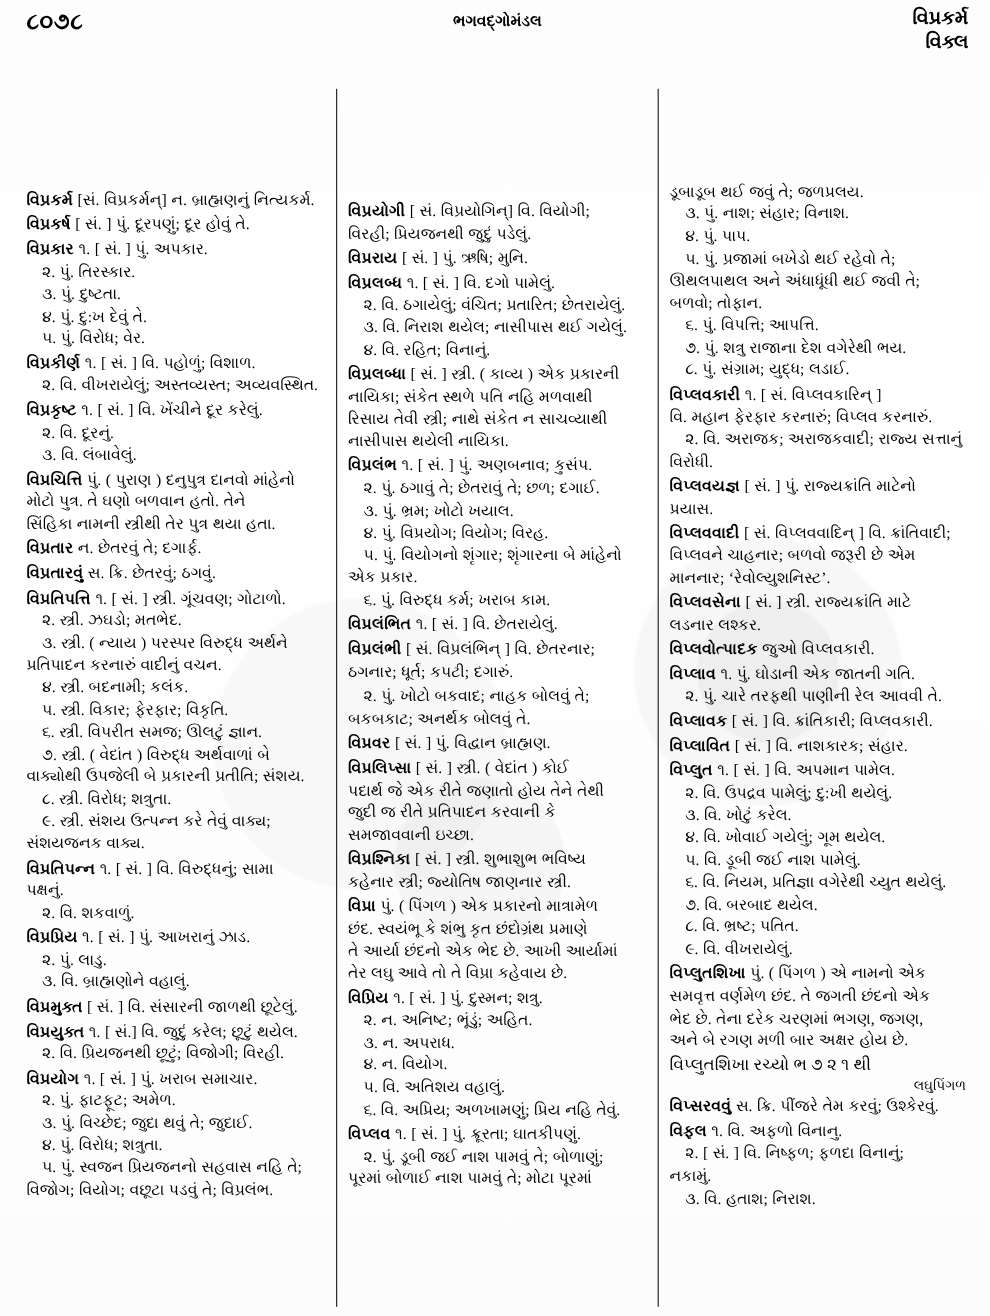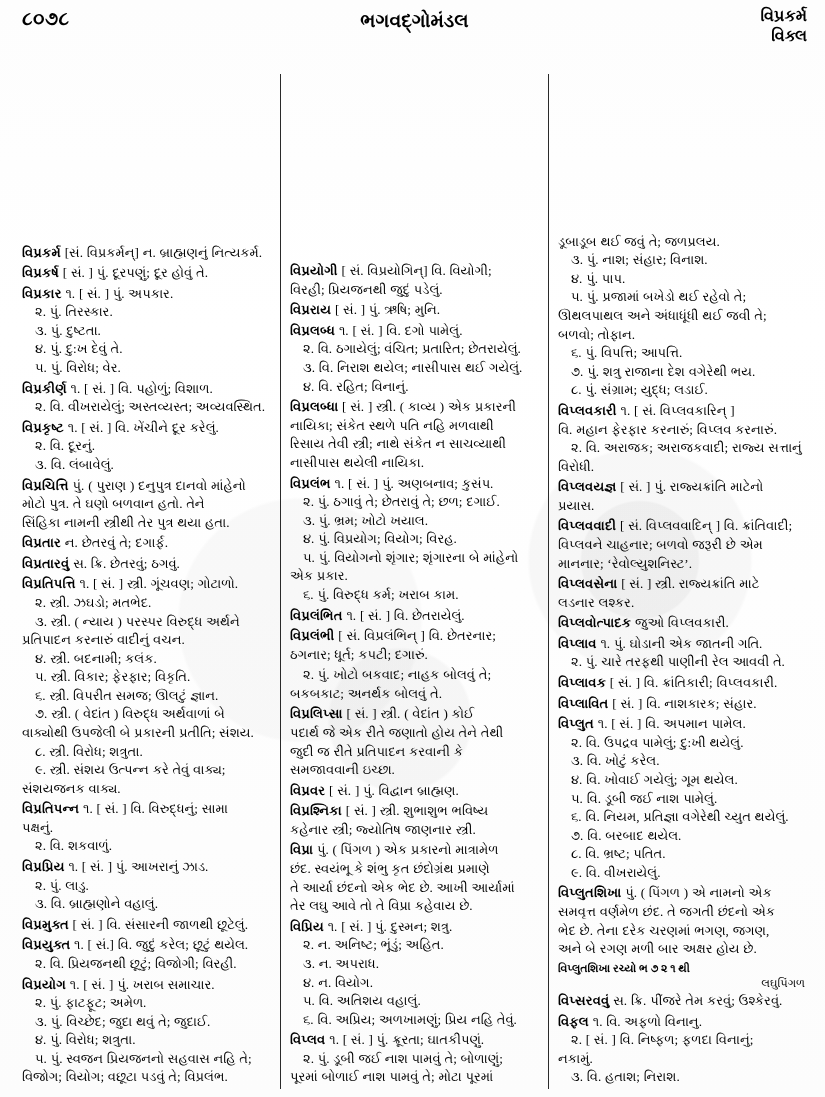--- a/index.html
+++ b/index.html
@@ -46,21 +46,21 @@
     font-size: 19px;
     font-weight: bold;
     letter-spacing: 0.5px;
   }
   .hdr-title {
     position: absolute;
     left: 0;
     right: 0;
     top: 10px;
     text-align: center;
-    font-size: 19px;
+    font-size: 13px;
     font-weight: bold;
   }
   .hdr-guide {
     position: absolute;
     right: 0;
     top: 6px;
     text-align: right;
     font-size: 16px;
     font-weight: bold;
     line-height: 1.22;
@@ -68,21 +68,21 @@
   .hdr-guide div { white-space: nowrap; }
 
   
   .columns {
     position: absolute;
     top: 72px;
     left: 20px;
     right: 16px;
     bottom: 8px;
     display: flex;
-    align-items: flex-end;
+    align-items: center;
   }
   .col {
     flex: 1 1 0;
     min-width: 0;
     position: relative;
     padding: 0 9px;
     overflow: hidden;
   }
   .col-1 { padding-left: 2px; }
   .col-3 { padding-right: 2px; }
@@ -117,22 +117,22 @@
     padding-left: 0;
     font-family: Liberation Serif, serif;
   }
   .hw {
     font-weight: bold;
     letter-spacing: 0.2px;
   }
 
   
   .verse-line {
-    font-weight: bold;
-    font-size: 11px;
+    font-weight: normal;
+    font-size: 14px;
     line-height: 1.4;
     margin: 2px 0 1px 0;
   }
   .verse-tag {
     text-align: right;
     font-size: 11.5px;
     margin: 0 2px 2px 0;
   }
 </style>
 </head>
@@ -259,27 +259,27 @@
         </div>
         <div class="entry">
           <p class="head"><span class="hw">વિપ્રલંભી</span> [ સં. વિપ્રલંભિન્ ] વિ. છેતરનાર;</p>
           <p class="cont">ઠગનાર; ધૂર્ત; કપટી; દગારું.</p>
         </div>
         <div class="entry">
           <p class="sense">૨. પું. ખોટો બકવાદ; નાહક બોલવું તે;</p>
           <p class="cont">બકબકાટ; અનર્થક બોલવું તે.</p>
         </div>
         <div class="entry">
+          <p class="head"><span class="hw">વિપ્રવર</span> [ સં. ] પું. વિદ્વાન બ્રાહ્મણ.</p>
+        </div>
+        <div class="entry">
           <p class="head"><span class="hw">વિપ્રલિપ્સા</span> [ સં. ] સ્ત્રી. ( વેદાંત ) કોઈ</p>
           <p class="cont">પદાર્થ જે એક રીતે જણાતો હોય તેને તેથી</p>
           <p class="cont">જુદી જ રીતે પ્રતિપાદન કરવાની કે</p>
           <p class="cont">સમજાવવાની ઇચ્છા.</p>
-        </div>
-        <div class="entry">
-          <p class="head"><span class="hw">વિપ્રવર</span> [ સં. ] પું. વિદ્વાન બ્રાહ્મણ.</p>
         </div>
         <div class="entry">
           <p class="head"><span class="hw">વિપ્રશ્નિકા</span> [ સં. ] સ્ત્રી. શુભાશુભ  ભવિષ્ય</p>
           <p class="cont">કહેનાર સ્ત્રી; જ્યોતિષ જાણનાર સ્ત્રી.</p>
         </div>
         <div class="entry">
           <p class="head"><span class="hw">વિપ્રા</span> પું. ( પિંગળ ) એક પ્રકારનો  માત્રામેળ</p>
           <p class="cont">છંદ. સ્વયંભૂ કે શંભુ કૃત છંદોગ્રંથ પ્રમાણે</p>
           <p class="cont">તે આર્યા છંદનો એક ભેદ છે. આખી આર્યામાં</p>
           <p class="cont">તેર લઘુ આવે તો તે વિપ્રા કહેવાય છે.</p>

